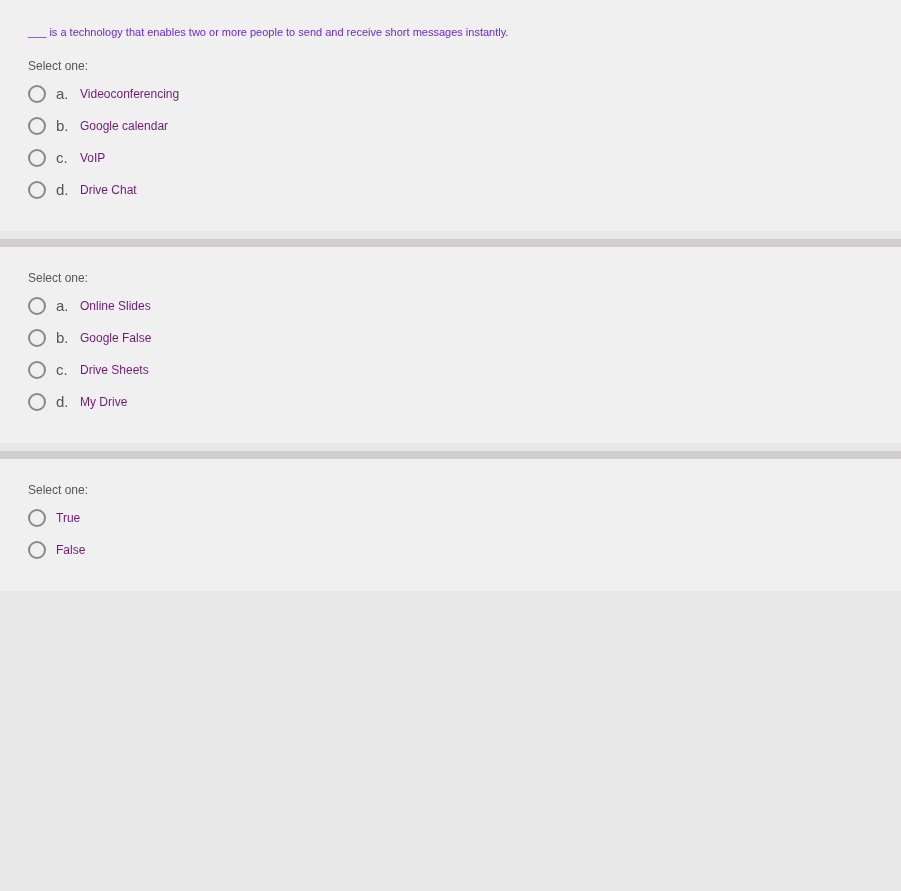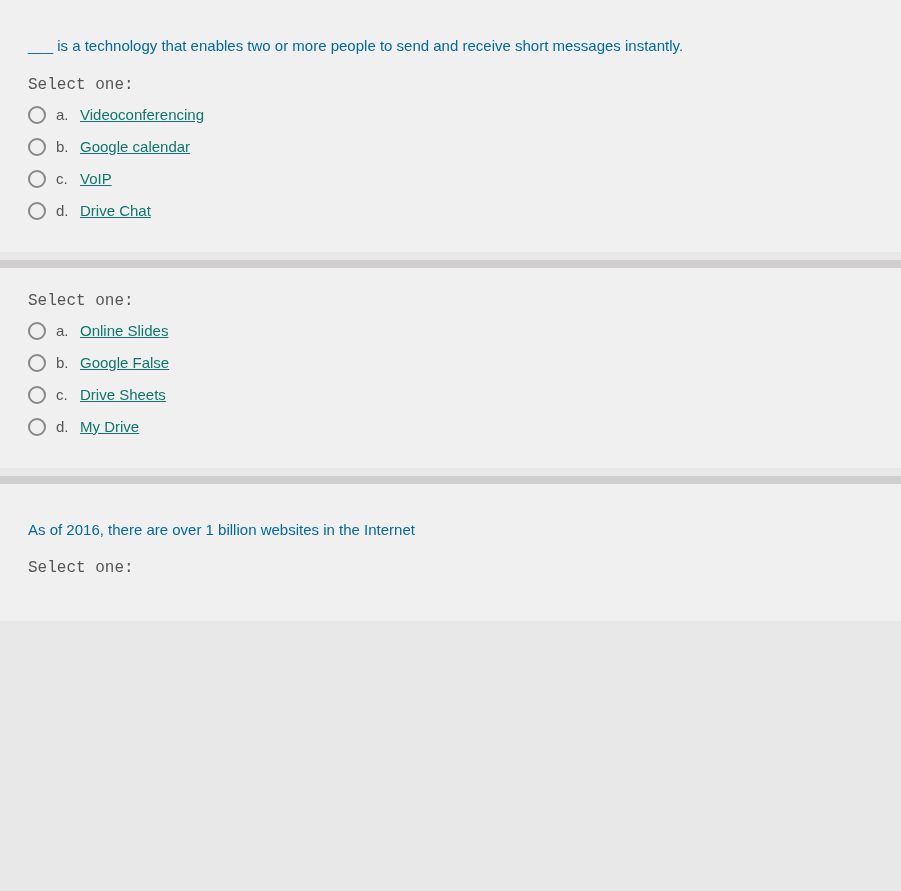--- a/index.html
+++ b/index.html
@@ -17,32 +17,30 @@
       min-height: 891px;
     }
 
     .question-card {
       background-color: #f0f0f0;
       padding: 24px 28px 32px 28px;
       margin-bottom: 8px;
     }
 
     .question-text {
-      font-size: 15px;
-      color: #0369a1;
+      font-size: 11px;
+      color: #6d28d9;
       margin-bottom: 18px;
       line-height: 1.5;
-      margin-top: 11px;
     }
 
     .select-one-label {
-      font-size: 16px;
+      font-size: 12px;
       color: #555;
       margin-bottom: 12px;
-      font-family: Liberation Mono, monospace;
     }
 
     .option-list {
       list-style: none;
       padding: 0;
     }
 
     .option-item {
       display: flex;
       align-items: center;
@@ -66,23 +64,22 @@
     }
 
     .option-letter {
       font-size: 15px;
       color: #555;
       margin-right: 6px;
       min-width: 18px;
     }
 
     .option-text {
-      font-size: 15px;
-      color: #0f766e;
-      text-decoration: underline;
+      font-size: 12px;
+      color: #701a75;
     }
 
     .divider {
       height: 8px;
       background-color: #d0cece;
     }
 
     .true-false-section {
       background-color: #f0f0f0;
       padding: 24px 28px 32px 28px;
@@ -142,17 +139,24 @@
       <span class="radio-circle"></span>
       <span class="option-letter">d.</span>
       <span class="option-text">My Drive</span>
     </li>
   </ul>
 </div>
 
 <div class="divider"></div>
 
 <div class="true-false-section">
-  <p class="question-text">As of 2016, there are over 1 billion websites in the Internet</p>
   <p class="select-one-label">Select one:</p>
   <ul class="option-list">
+    <li class="option-item">
+      <span class="radio-circle"></span>
+      <span class="option-text">True</span>
+    </li>
+    <li class="option-item">
+      <span class="radio-circle"></span>
+      <span class="option-text">False</span>
+    </li>
   </ul>
 </div>
 
 </body></html>

